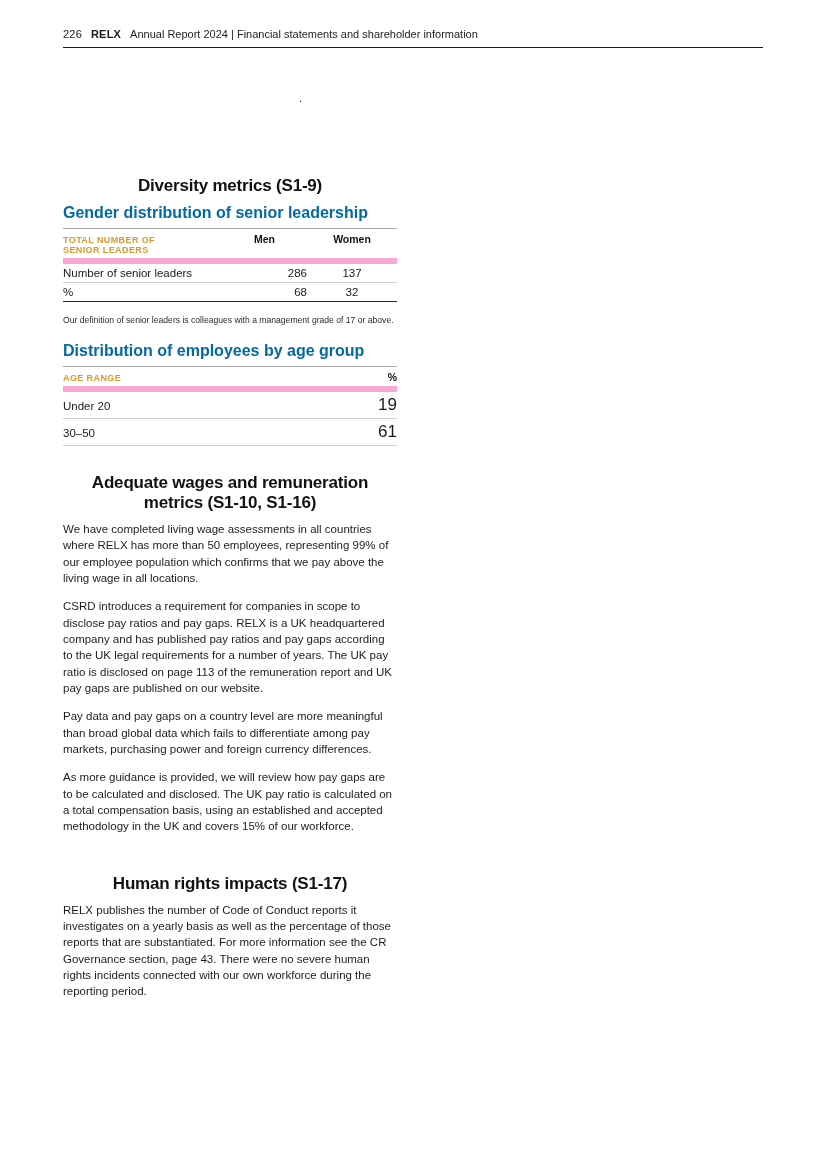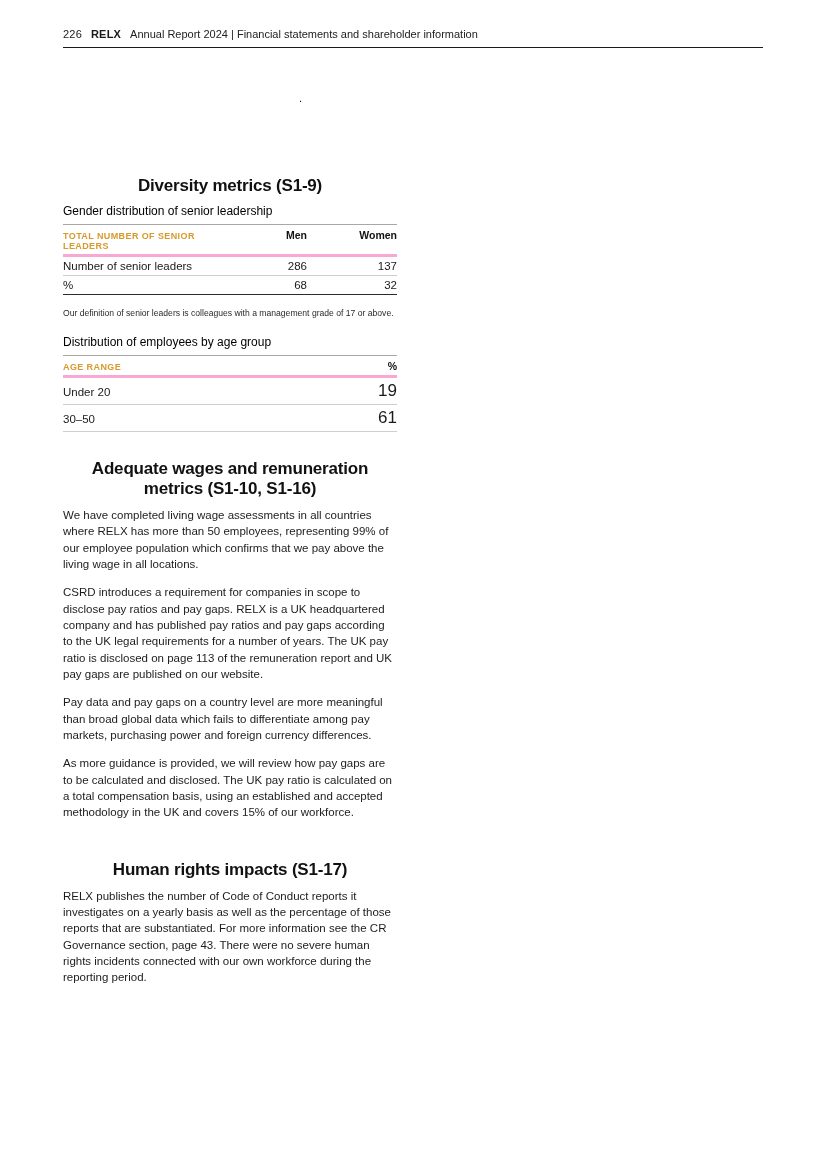--- a/index.html
+++ b/index.html
@@ -48,54 +48,55 @@
   h1.section-heading {
     font-size: 17px;
     font-weight: 700;
     line-height: 1.18;
     letter-spacing: -0.2px;
     color: #111;
     margin-bottom: 8px;
     text-align: center;
   }
   .subheading {
-    font-size: 12px;
-    font-weight: 400;
-    color: #000000;
+    font-size: 16px;
+    font-weight: 700;
+    color: #0369a1;
     margin-bottom: 6px;
   }
   
   .mtable {
     width: 100%;
     border-top: 1px solid #a8a8a8;
     margin-bottom: 3px;
   }
   .trow {
     display: flex;
     align-items: baseline;
     padding: 3px 0 3px 0;
     border-bottom: 1px solid #cfcfcf;
   }
   .trow.head {
-    border-bottom: 3px solid #f9a8d4;
+    border-bottom: 6px solid #f9a8d4;
     padding: 4px 0 3px 0;
+    gap: 32px;
   }
   .trow.last {
     border-bottom: 1.5px solid #2b2b2b;
   }
   .tlabel { flex: 1; font-size: 11.5px; }
   .trow.head .tlabel {
     font-size: 9px;
     font-weight: 700;
     letter-spacing: 0.4px;
     color: #d7992c;
     text-transform: uppercase;
   }
   .tcell-men   { width: 70px; text-align: right; font-size: 11.5px; }
-  .tcell-women { width: 90px; text-align: right; font-size: 11.5px; }
+  .tcell-women { width: 90px; text-align: center; font-size: 11.5px; }
   .tcell-pct   { width: 90px; text-align: right; font-size: 17px; }
   .trow.head .tcell-men,
   .trow.head .tcell-women,
   .trow.head .tcell-pct {
     font-size: 10.5px;
     font-weight: 700;
     color: #111;
   }
   .footnote {
     font-size: 8.6px;

